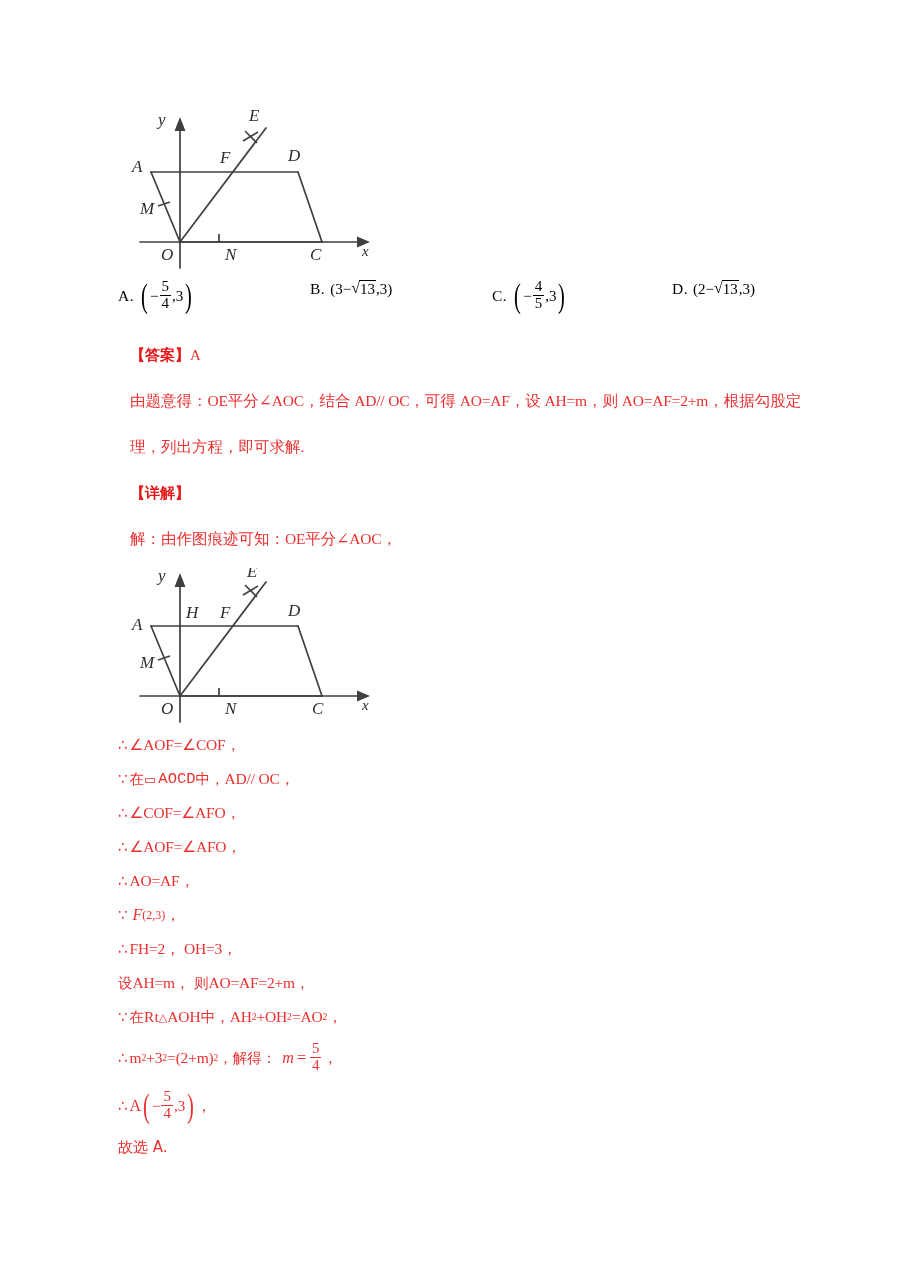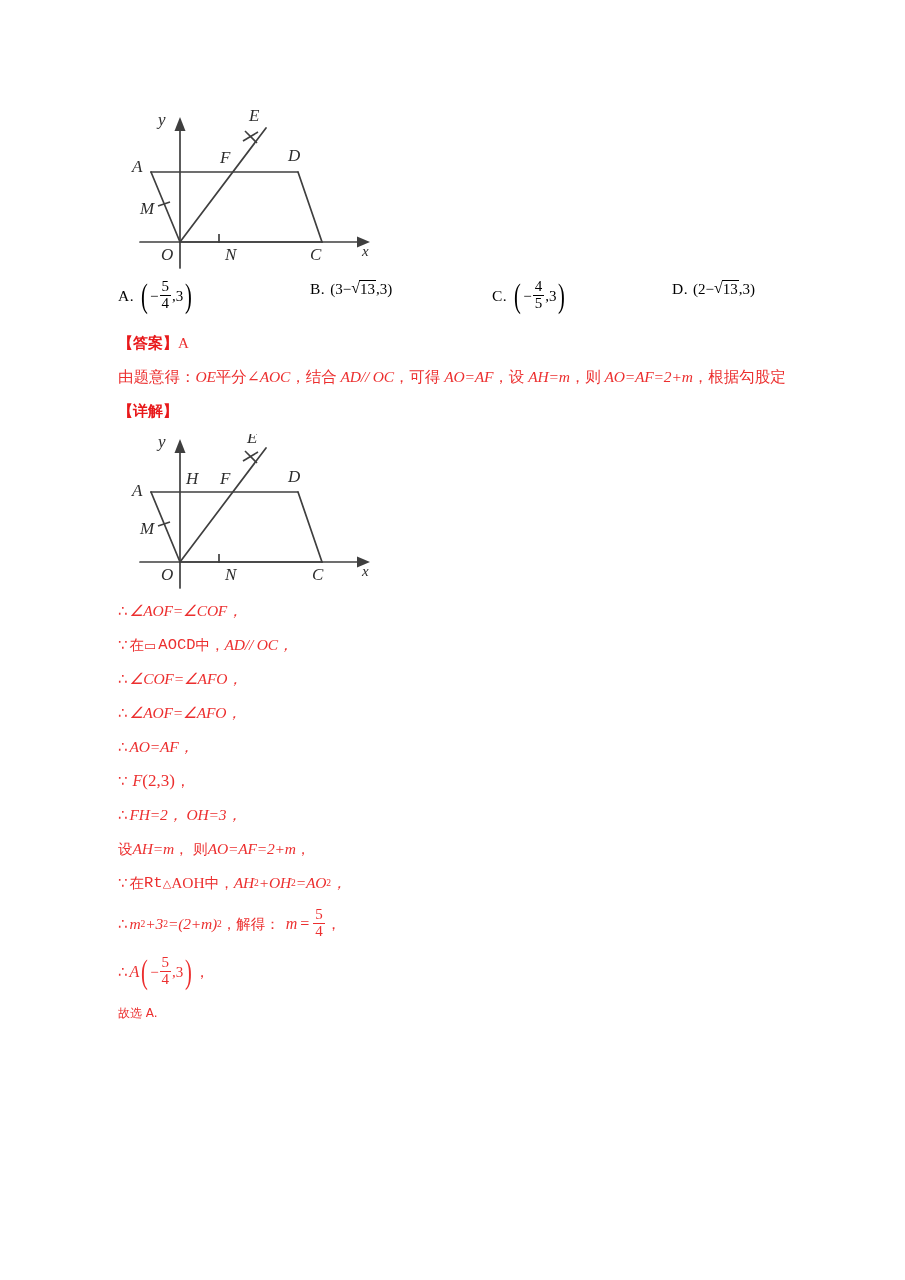--- a/index.html
+++ b/index.html
@@ -95,30 +95,29 @@
     margin-left: -1px;
     line-height: 1.15;
   }
   .tag {
     color: #e8191b;
     font-weight: bold;
     font-family: "DejaVu Sans", sans-serif;
     font-size: 15px;
   }
   p.line {
-    margin: 0;
+    margin: 12px;
     padding: 0 72px 0 118px;
     color: #ec2f2f;
     font-size: 15.5px;
     line-height: 34px;
     font-family: "Liberation Serif", "DejaVu Serif", serif;
     white-space: normal;
   }
   .mi {
-    font-style: italic;
     font-family: "Liberation Serif", serif;
     letter-spacing: -0.2px;
   }
   sup.sq { font-size: 0.62em; vertical-align: super; line-height: 0; }
   .ansA { color: #ec2f2f; font-size: 15px; font-family: "Liberation Serif", serif; }
 
   .blk {
     padding-left: 118px;
     color: #ec2f2f;
     font-size: 15.5px;
@@ -245,23 +244,27 @@
   </div>
 
   <p class="line">
     <span class="tag">【答案】</span><span class="ansA">A</span>
   </p>
 
 
   <p class="line">
     <span>由题意得：</span><span class="mi">OE</span><span>平分∠</span><span class="mi">AOC</span><span>，结合 </span><span class="mi">AD// OC</span><span>，可得 </span><span class="mi">AO=AF</span><span>，设 </span><span class="mi">AH=m</span><span>，则 </span><span class="mi">AO=AF=2+m</span><span>，根据勾股定</span>
   </p>
+  <p class="line">理，列出方程，即可求解.</p>
 
   <p class="line">
     <span class="tag">【详解】</span>
+  </p>
+  <p class="line">
+    <span>解：由作图痕迹可知：</span><span class="mi">OE</span><span>平分∠</span><span class="mi">AOC</span><span>，</span>
   </p>
 
   <div class="figure" style="height:160px; margin-top:6px;">
     <svg width="905" height="160" viewBox="0 0 905 160" xmlns="http://www.w3.org/2000/svg">
       <g stroke="#3f3f3f" stroke-width="1.7" fill="none" stroke-linecap="round">
         <line x1="140" y1="128" x2="357" y2="128"></line>
         <line x1="180" y1="154" x2="180" y2="12"></line>
         <line x1="151" y1="58" x2="298" y2="58"></line>
         <line x1="298" y1="58" x2="322" y2="128"></line>
         <line x1="322" y1="128" x2="180" y2="128"></line>
@@ -327,41 +330,41 @@
     </div>
 
     <div class="blkline">
       <span class="sym">∴</span>
       <span class="mi">AO=AF，</span>
     </div>
 
     <div class="blkline">
       <span class="sym">∵</span>
       <span style="font-family:'Liberation Serif',serif;font-style:italic;font-size:16px;margin-left:3px;">F</span>
-        <span style="font-size:17px;">(2,3)</span>
+        <span style="font-size:12px;">(2,3)</span>
         <span>，</span>
     </div>
 
     <div class="blkline">
       <span class="sym">∴</span>
       <span class="mi">FH=2，  OH=3，</span>
     </div>
 
     <div class="blkline">
       <span class="cn">设 </span>
         <span class="mi">AH=m</span>
         <span class="cn">， 则 </span>
         <span class="mi">AO=AF=2+m</span>
         <span class="cn">，</span>
     </div>
 
     <div class="blkline">
       <span class="sym">∵</span>
       <span class="cn">在 </span>
-        <span style="font-family:Liberation Mono, monospace;">Rt</span>
+        <span style="font-family:Liberation Serif, serif;">Rt</span>
         <span style="font-size:11px">△</span>
         <span style="font-family:Liberation Serif, serif;">AOH</span>
         <span class="cn"> 中， </span>
         <span class="mi">AH</span>
         <sup class="sq">2</sup>
         <span class="mi">+OH</span>
         <sup class="sq">2</sup>
         <span class="mi">=AO</span>
         <sup class="sq">2</sup>
         <span class="mi">，</span>
@@ -399,19 +402,19 @@
           <span class="den">4</span>
         </span>
         <span>,</span>
         <span>3</span>
         <span class="pr">)</span>
       </span>
       <span>，</span>
     </div>
 
     <div class="blkline">
-      <span class="cn" style="font-size:12px">故选 A.</span>
+      <span class="cn" style="font-size:15px">故选 A.</span>
     </div>
 
 
   </div>
 
 </div>
 
 </body></html>

